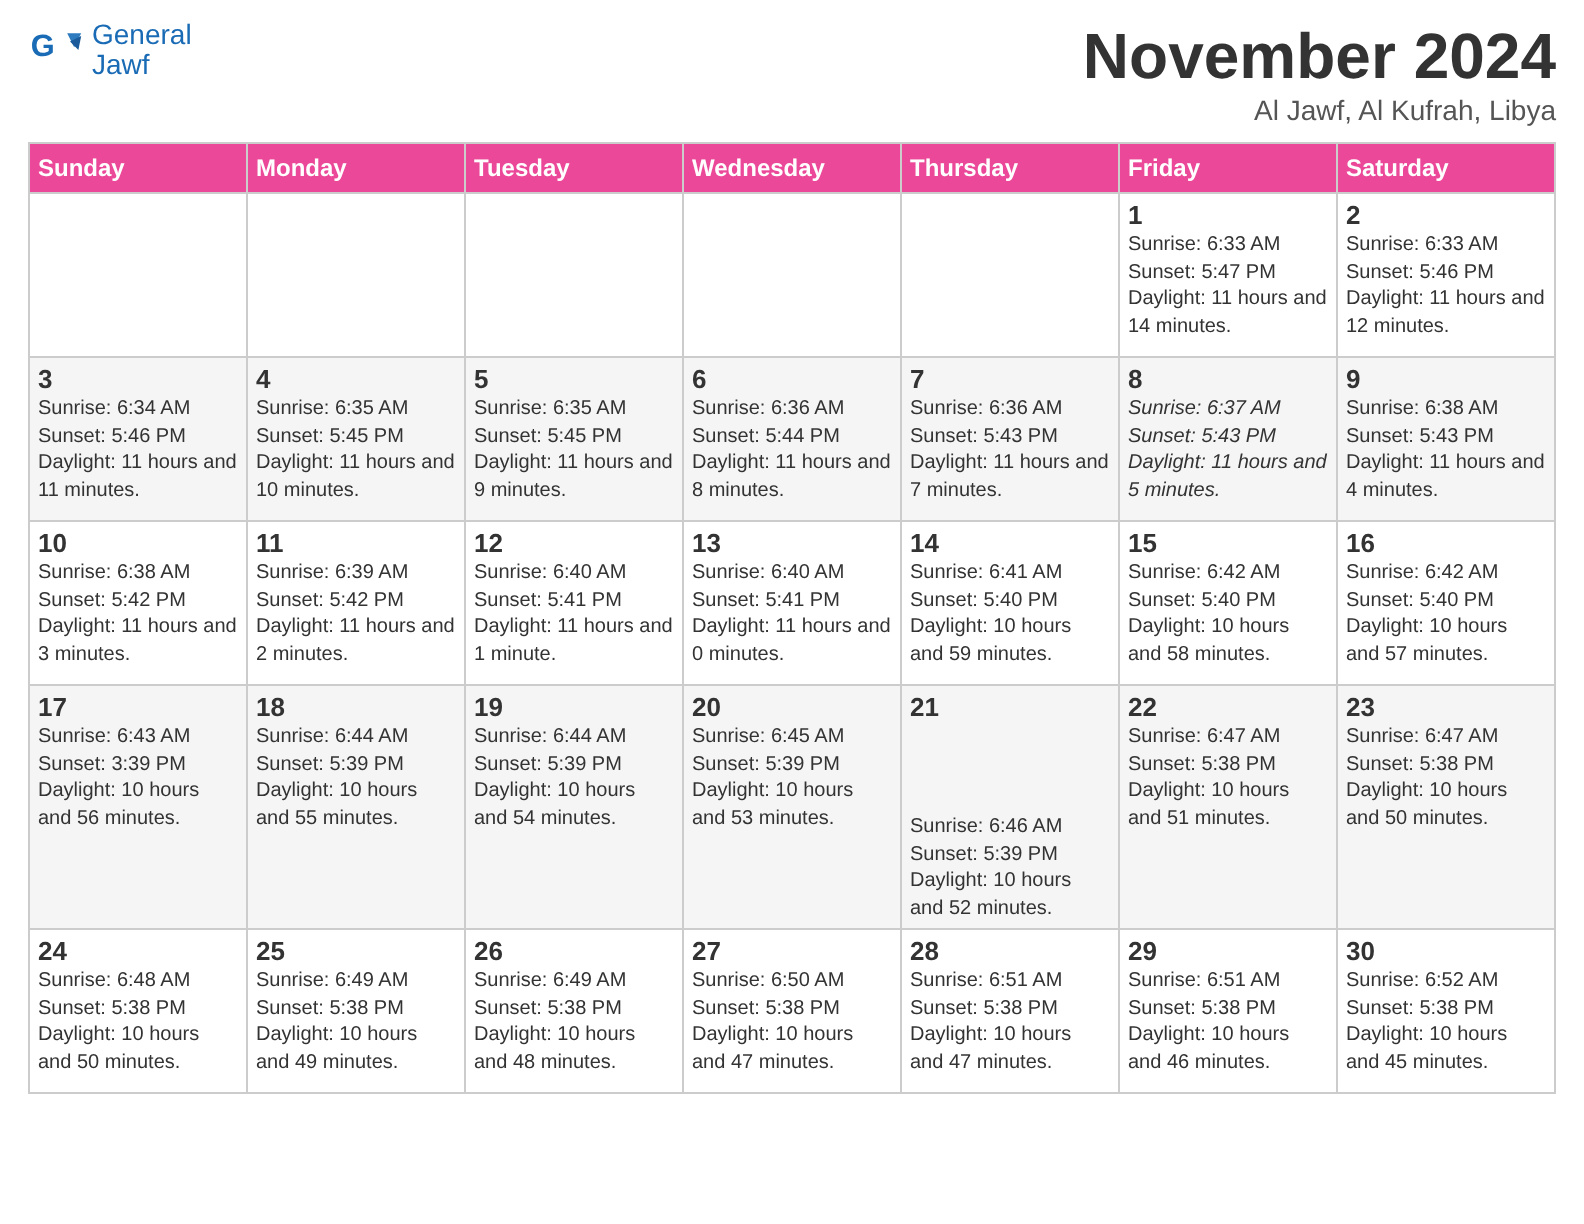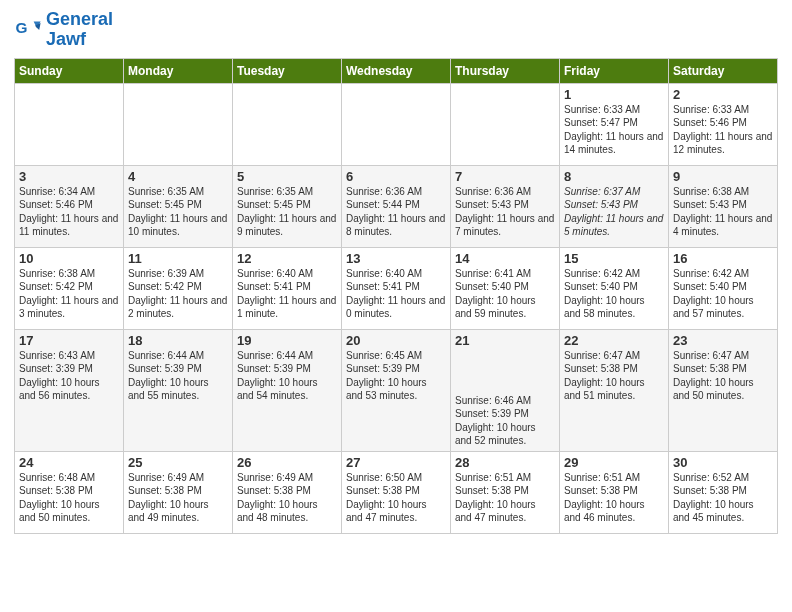--- a/index.html
+++ b/index.html
@@ -19,22 +19,22 @@
       justify-content: space-between;
       align-items: flex-start;
       margin-bottom: 8px;
     }
     .logo {
       display: flex;
       align-items: center;
       gap: 4px;
     }
     .logo-text {
-      font-size: 18px;
-      font-weight: bold;
+      font-size: 14px;
+      font-weight: normal;
       color: #333;
       line-height: 1.1;
     }
     .logo-text span {
       color: #1a6bb5;
     }
     .logo-icon {
       width: 28px;
       height: 28px;
     }
@@ -49,21 +49,21 @@
     .location {
       font-size: 14px;
       color: #555;
     }
     table {
       width: 100%;
       border-collapse: collapse;
       table-layout: fixed;
     }
     thead th {
-      background-color: #4d7c0f;
+      background-color: #ec4899;
       color: #fff;
       font-size: 12px;
       font-weight: bold;
       padding: 5px 4px;
       text-align: left;
       border: 1px solid #ccc;
     }
     tbody td {
       vertical-align: top;
       border: 1px solid #ccc;
@@ -100,20 +100,24 @@
       <svg class="logo-icon" viewBox="0 0 40 40">
         <text x="2" y="24" font-size="22" font-weight="bold" fill="#1a6bb5" font-family="Arial">G</text>
         <polygon points="28,8 38,8 33,18" fill="#2e7abf"></polygon>
         <polygon points="30,14 38,10 36,20" fill="#1a5a9a"></polygon>
       </svg>
       <div class="logo-text">
         <div><span>General</span></div>
         <div><span>Jawf</span></div>
       </div>
     </div>
+    <div class="title-section">
+      <div class="month-title">November 2024</div>
+      <div class="location">Al Jawf, Al Kufrah, Libya</div>
+    </div>
   </div>
 
   <table>
     <thead>
       <tr>
       <th>Sunday</th>
           <th>Monday</th>
           <th>Tuesday</th>
           <th>Wednesday</th>
           <th>Thursday</th>

